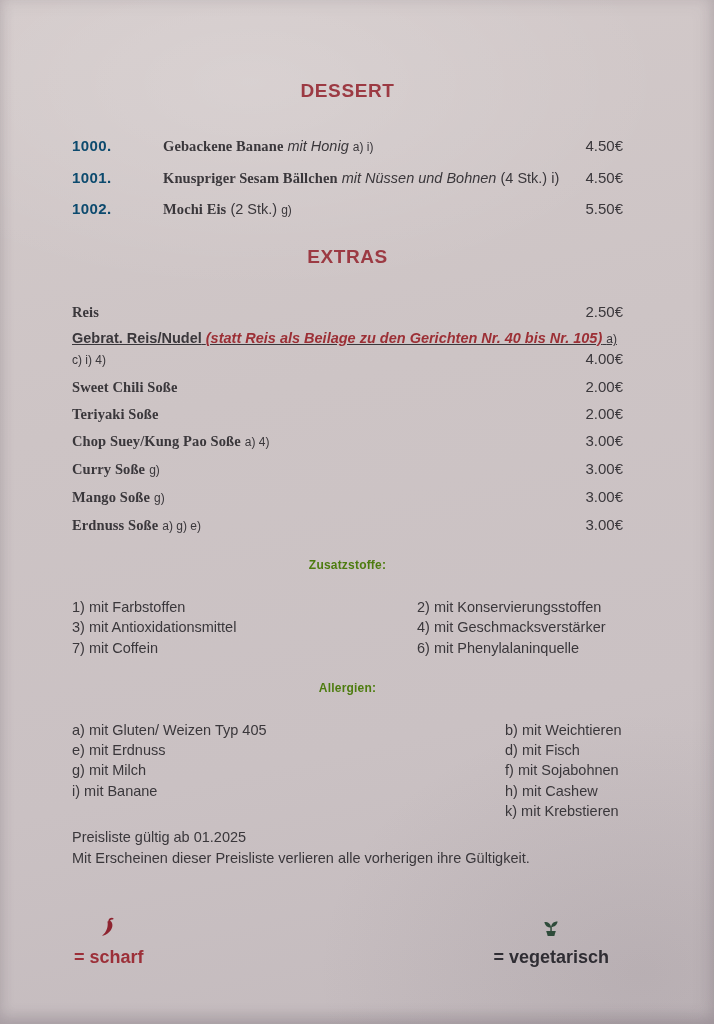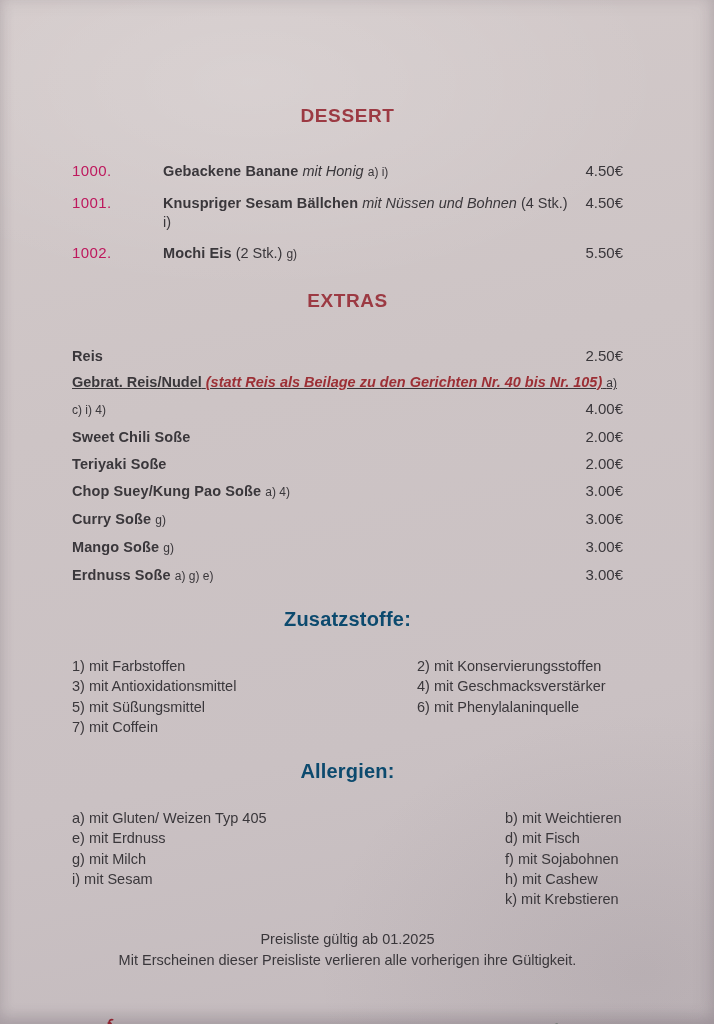--- a/index.html
+++ b/index.html
@@ -6,50 +6,50 @@
   body{
     width:714px;height:1024px;overflow:hidden;
     font-family:"Liberation Sans","DejaVu Sans",sans-serif;
     background:
       radial-gradient(ellipse 600px 300px at 35% 8%, rgba(255,255,255,.16), rgba(255,255,255,0) 70%),
       radial-gradient(ellipse 500px 400px at 90% 95%, rgba(110,100,110,.14), rgba(110,100,110,0) 65%),
       linear-gradient(168deg,#d3caca 0%,#cdc4c5 38%,#cac1c3 70%,#c3babd 100%);
     box-shadow:inset 0 -7px 14px rgba(85,75,85,.22), inset -5px 0 18px rgba(100,90,100,.10);
     color:#3a373b;
   }
-  .page{box-sizing:border-box;width:710px;height:1024px;padding:105px 87px 0 72px;}
+  .page{box-sizing:border-box;width:710px;height:1024px;padding:80px 87px 0 72px;}
   .sec-title{
     text-align:center;font-weight:bold;font-size:19px;letter-spacing:.6px;
     color:#9c3a43;
   }
   .sub-title{
-    text-align:center;font-weight:bold;font-size:20px;color:#0c4a6e;letter-spacing:.2px;
+    text-align:center;font-weight:bold;font-size:12px;color:#4d7c0f;letter-spacing:.2px;
   }
   .menu-list{margin-top:34px;}
   .row{display:flex;align-items:baseline;font-size:14.5px;line-height:19px;}
   .dessert-row{margin-bottom:11px;}
   .extra-row{margin-bottom:7px;}
-  .num{flex:0 0 91px;font-weight:normal;font-size:15px;color:#be185d;letter-spacing:.4px;}
+  .num{flex:0 0 91px;font-weight:bold;font-size:15px;color:#0c4a6e;letter-spacing:.4px;}
   .desc{flex:1 1 auto;padding-right:8px;}
-  .desc b{font-weight:bold;letter-spacing:.1px;}
+  .desc b{font-weight:bold;letter-spacing:.1px;font-family:Liberation Serif, serif;}
   .desc .it{font-style:italic;}
   .code{font-size:12px;}
   .price{margin-left:auto;white-space:nowrap;font-size:15px;}
   .red-note{color:#9c2f35;font-weight:bold;font-style:italic;}
   .extras-title{margin-top:26px;}
   .extras-list{margin-top:34px;}
   .wrap-row{display:block;margin-bottom:7px;}
-  .wrap-row .line2{display:flex;align-items:baseline;margin-top:6px;font-size:14.5px;line-height:19px;}
+  .wrap-row .line2{display:flex;align-items:baseline;font-size:14.5px;line-height:19px;}
   .adds-title{margin-top:22px;}
   .cols{display:flex;margin-top:26px;font-size:14.5px;line-height:19.8px;}
   .cols .item{margin-bottom:.5px;}
   .cols-additives .col-left{flex:0 0 345px;}
   .cols-allergens .col-left{flex:0 0 433px;}
   .allerg-title{margin-top:22px;}
-  .footer{margin-top:18px;font-size:14.5px;line-height:21px;text-align:center;}
+  .footer{margin-top:5px;font-size:14.5px;line-height:21px;}
   .legend{display:flex;align-items:center;margin-top:46px;}
   .legend-item{display:flex;align-items:center;gap:8px;font-size:18px;font-weight:bold;flex-direction:column;}
   .legend-scharf{color:#9c2f38;margin-left:2px;}
   .legend-veg{color:#2f2d33;margin-left:auto;margin-right:14px;}
   .icon{display:inline-flex;}
 </style>
 </head>
 <body>
 
 <div class="page">
@@ -113,38 +113,37 @@
       <span class="price">3.00€</span>
     </div>
   </div>
 
   <div class="sub-title adds-title">Zusatzstoffe:</div>
 
   <div class="cols cols-additives">
     <div class="col-left">
       <div class="item">1) mit Farbstoffen</div>
       <div class="item">3) mit Antioxidationsmittel</div>
-      <div class="item">5) mit Süßungsmittel</div>
       <div class="item">7) mit Coffein</div>
     </div>
     <div class="col-right">
       <div class="item">2) mit Konservierungsstoffen</div>
       <div class="item">4) mit Geschmacksverstärker</div>
       <div class="item">6) mit Phenylalaninquelle</div>
     </div>
   </div>
 
   <div class="sub-title allerg-title">Allergien:</div>
 
   <div class="cols cols-allergens">
     <div class="col-left">
       <div class="item">a) mit Gluten/ Weizen Typ 405</div>
       <div class="item">e) mit Erdnuss</div>
       <div class="item">g) mit Milch</div>
-      <div class="item">i) mit Sesam</div>
+      <div class="item">i) mit Banane</div>
     </div>
     <div class="col-right">
       <div class="item">b) mit Weichtieren</div>
       <div class="item">d) mit Fisch</div>
       <div class="item">f) mit Sojabohnen</div>
       <div class="item">h) mit Cashew</div>
       <div class="item">k) mit Krebstieren</div>
     </div>
   </div>
 

